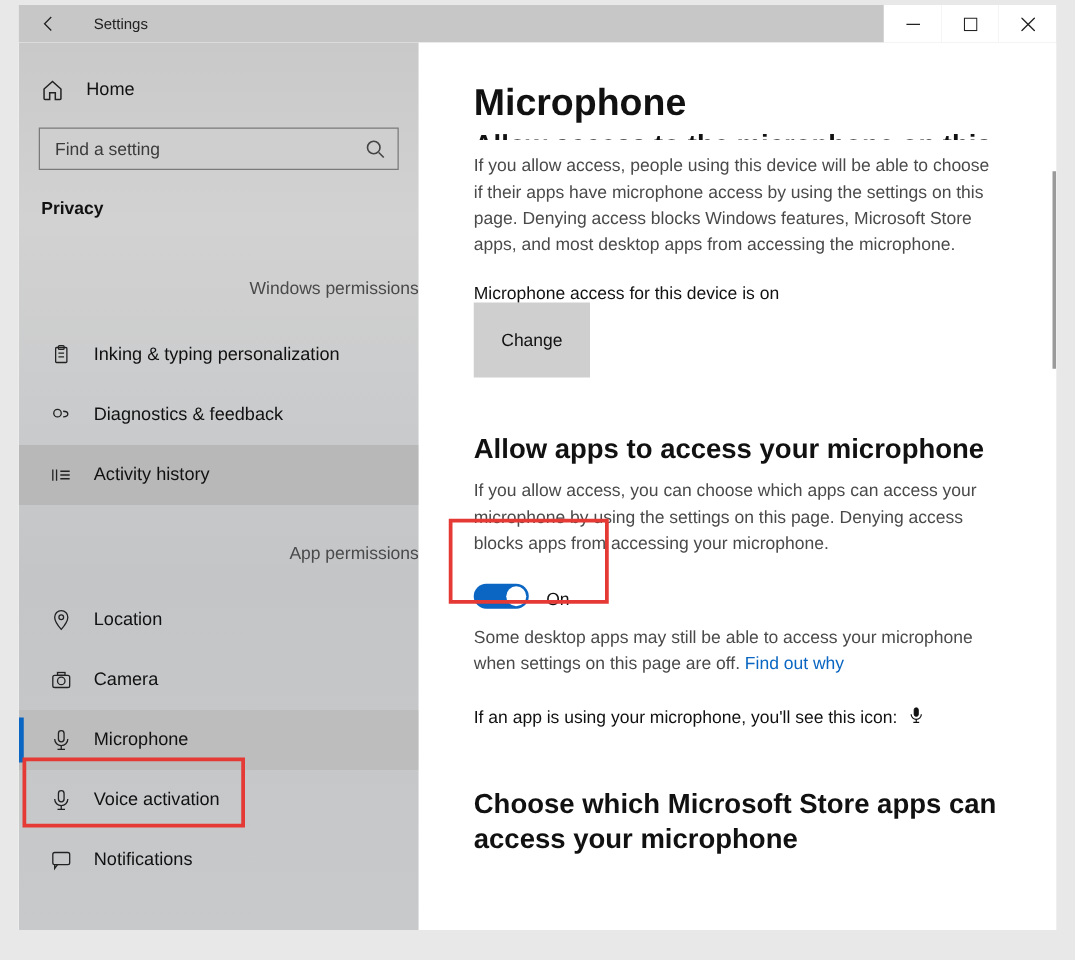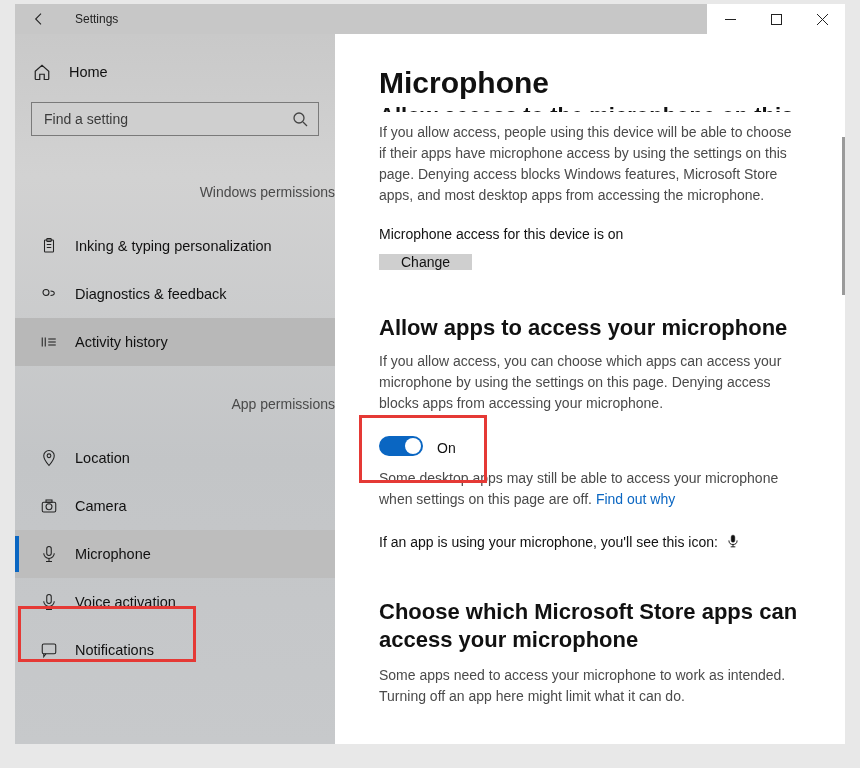--- a/index.html
+++ b/index.html
@@ -32,21 +32,21 @@
 .nav-icon svg { width:18px; height:18px; stroke:#222; fill:none; stroke-width:1.4; }
 .nav-label { font-size: 14.5px; color:#111; margin-left: 16px; }
 .red-box-sidebar { position:absolute; border:3px solid #e53935; pointer-events:none; }
 .content { flex:1; background:#fff; position:relative; overflow:hidden; }
 .content-inner { padding: 32px 44px 0 44px; height:100%; overflow-y:auto; }
 .page-title { font-size: 30px; font-weight:600; color:#111; margin-bottom: 10px; }
 .cutoff-line { font-size:22px; font-weight:600; color:#111; white-space:nowrap; overflow:hidden; height:8px; margin-top:-6px; position:relative; }
 .cutoff-line span { position:absolute; bottom:-17px; left:0; }
 .desc { font-size: 14px; color:#4a4a4a; line-height: 1.5; margin-top: 10px; max-width: 440px; }
 .status-line { font-size:14px; color:#111; margin-top: 20px; }
-.change-btn { margin-top: 12px; background:#cfcfcf; border:none; padding: 0 22px; font-size:14px; cursor:pointer; color:#111; }
+.change-btn { background:#cfcfcf; border:none; padding: 22px 22px; font-size:14px; cursor:pointer; color:#111; }
 .section-heading { font-size:22px; font-weight:600; color:#111; margin-top:44px; }
 .toggle-row { display:flex; align-items:flex-end; margin-top: 22px; margin-bottom:12px; }
 .toggle { width:44px; height:20px; border-radius:10px; background:#0a66c2; position:relative; cursor:pointer; }
 .toggle .knob { position:absolute; right:2px; top:2px; width:16px; height:16px; border-radius:50%; background:#fff; }
 .toggle-label { font-size:14px; color:#111; margin-left:14px; }
 .red-box-toggle { position:absolute; border:3px solid #e53935; width:128px; height:68px; left:344px; top:411px; pointer-events:none; }
 .link { color:#0a66c2; text-decoration:none; cursor:pointer; }
 .inline-icon { display:inline-block; vertical-align:middle; margin-left:4px; }
 .inline-icon svg { width:14px; height:14px; stroke:#111; fill:#111; }
 .scrollbar-indicator { position:absolute; right:0; top:103px; width:3px; height:158px; background:#9a9a9a; }
@@ -100,20 +100,21 @@
           <input class="search-input" placeholder="Find a setting" style="">
           <span class="search-icon">
             <svg viewBox="0 0 16 16" fill="none" stroke="#444" stroke-width="1.3">
                 <circle cx="7" cy="7" r="5"></circle>
                 <line x1="11" y1="11" x2="15" y2="15"></line>
               </svg>
           </span>
         </div>
       </div>
 
+      <div class="section-title-strong">Privacy</div>
 
       <div class="section-title" style="margin-top:48px;">Windows permissions</div>
 
       <div class="nav-list">
         <div class="nav-item">
           <span class="nav-icon">
               <svg viewBox="0 0 24 24">
                 <rect x="6" y="4" width="12" height="16" rx="1"></rect>
                 <rect x="9" y="2" width="6" height="4" rx="1"></rect>
                 <line x1="9" y1="10" x2="15" y2="10"></line>
@@ -234,20 +235,19 @@
             <svg viewBox="0 0 24 24">
                 <rect x="9" y="2" width="6" height="12" rx="3"></rect>
                 <path d="M5 11a7 7 0 0014 0" fill="none" stroke="#111" stroke-width="1.6"></path>
                 <line x1="12" y1="18" x2="12" y2="22" stroke="#111" stroke-width="1.6"></line>
                 <line x1="8" y1="22" x2="16" y2="22" stroke="#111" stroke-width="1.6"></line>
               </svg>
           </span>
         </p>
 
         <h2 class="section-heading" style="max-width:440px; line-height:1.3;">Choose which Microsoft Store apps can access your microphone</h2>
-        <p class="desc">Some apps need to access your microphone to work as intended. Turning off an app here might limit what it can do.</p>
         <div class="spacer-bottom"></div>
       </div>
       <div class="scrollbar-indicator"></div>
     </div>
   </div>
   <div class="red-box-toggle"></div>
 </div>
 
 </body></html>

